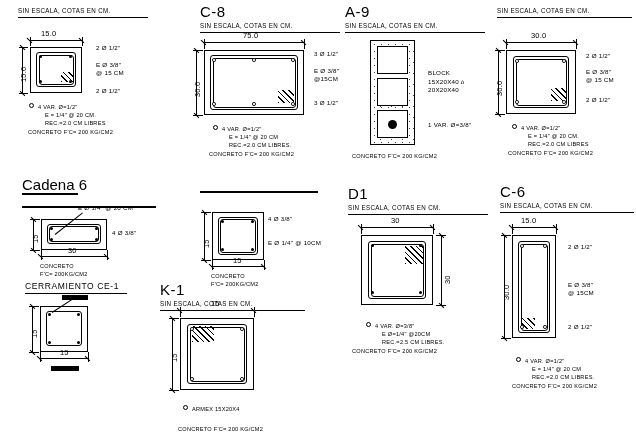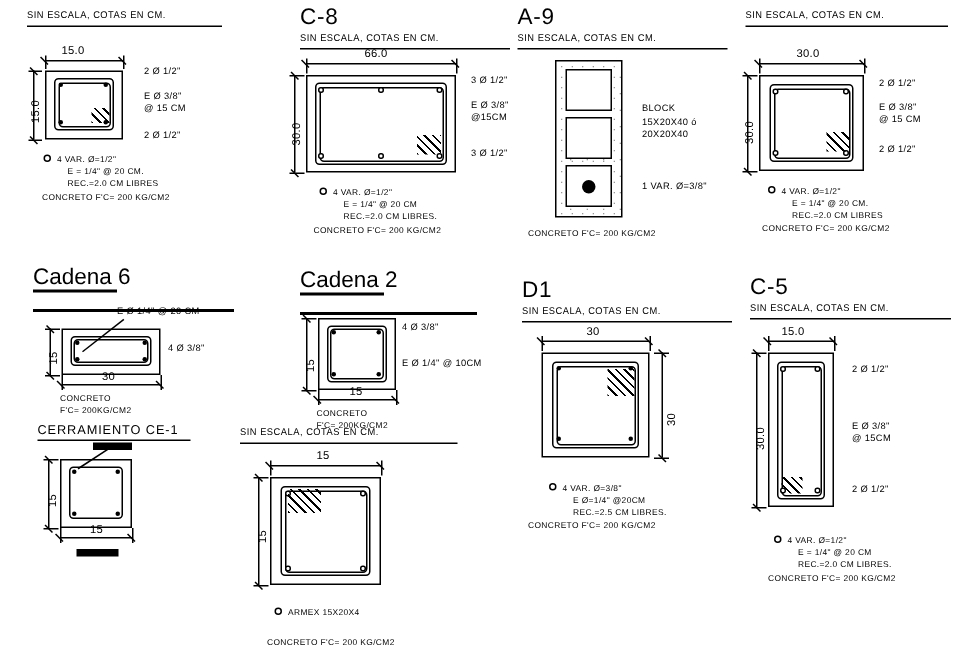--- a/index.html
+++ b/index.html
@@ -125,21 +125,21 @@
   <div class="barO" style="left:291px;top:58px;"></div>
   <div class="barO" style="left:212px;top:102px;"></div>
   <div class="barO" style="left:252px;top:102px;"></div>
   <div class="barO" style="left:291px;top:102px;"></div>
   <div class="hatch45" style="left:278px;top:90px;width:16px;height:13px;"></div>
   <div class="dimh" style="left:204px;top:42px;width:100px;"></div>
   <div class="dimv" style="left:204px;top:39px;height:10px;"></div>
   <div class="dimv" style="left:304px;top:39px;height:10px;"></div>
   <div class="tick" style="left:200px;top:42px;transform:rotate(45deg);"></div>
   <div class="tick" style="left:300px;top:42px;transform:rotate(45deg);"></div>
-  <div class="dimtxt" style="left:243px;top:31px;">66.0</div>
+  <div class="dimtxt" style="left:243px;top:31px;">75.0</div>
   <div class="dimv" style="left:196px;top:50px;height:65px;"></div>
   <div class="dimh" style="left:193px;top:50px;width:10px;"></div>
   <div class="dimh" style="left:193px;top:115px;width:10px;"></div>
   <div class="tick" style="left:192.5px;top:50px;transform:rotate(45deg);"></div>
   <div class="tick" style="left:192.5px;top:115px;transform:rotate(45deg);"></div>
   <div class="dimtxt vert" style="left:193px;top:97px;">30.0</div>
   <div class="ann" style="left:314px;top:50px;">3 Ø 1/2"</div>
   <div class="ann" style="left:314px;top:67px;">E Ø 3/8"</div>
   <div class="ann" style="left:314px;top:75px;">@15CM</div>
   <div class="ann" style="left:314px;top:99px;">3 Ø 1/2"</div>
@@ -239,24 +239,20 @@
   <div class="tick" style="left:29.5px;top:219px;transform:rotate(45deg);"></div>
   <div class="tick" style="left:29.5px;top:250px;transform:rotate(45deg);"></div>
   <div class="dimtxt vert" style="left:31px;top:243px;">15</div>
   <div class="notes" style="left:40px;top:262px;">
     <div>CONCRETO</div>
     <div>F'C= 200KG/CM2</div>
   </div>
 </div>
 
 <div class="detail" style="left:200px;top:178px;">
-  <div class="title-ul">
-    <span>Cadena 2</span>
-    <span class="ulbar" style="top:17px;width:56px;"></span>
-  </div>
   <div class="rule2" style="width:118px;margin-top:13px;"></div>
 </div>
 <div>
   <div class="sect" style="left:212px;top:212px;width:52px;height:48px;"></div>
   <div class="stirrup" style="left:218px;top:217px;width:40px;height:38px;"></div>
   <div class="stirrup inner" style="left:220px;top:219px;width:36px;height:34px;"></div>
   <div class="bar" style="left:221px;top:220px;"></div>
   <div class="bar" style="left:251px;top:220px;"></div>
   <div class="bar" style="left:221px;top:248px;"></div>
   <div class="bar" style="left:251px;top:248px;"></div>
@@ -309,21 +305,21 @@
   <div class="circ-marker" style="left:366px;top:322px;"></div>
   <div class="notes" style="left:375px;top:322px;">
     <div>4 VAR. Ø=3/8"</div>
     <div class="ind1">E Ø=1/4" @20CM</div>
     <div class="ind1">REC.=2.5 CM LIBRES.</div>
   </div>
   <div class="notes" style="left:352px;top:347px;">CONCRETO F'C= 200 KG/CM2</div>
 </div>
 
 <div class="detail" style="left:500px;top:184px;">
-  <div class="title">C-5</div>
+  <div class="title">C-6</div>
   <div class="subtitle" style="margin-top:3px;">SIN ESCALA,  COTAS EN CM.</div>
   <div class="rule" style="width:134px;margin-top:3px;"></div>
 </div>
 <div>
   <div class="sect" style="left:512px;top:235px;width:44px;height:103px;"></div>
   <div class="stirrup" style="left:518px;top:241px;width:32px;height:92px;"></div>
   <div class="stirrup inner" style="left:520.5px;top:243.5px;width:27px;height:87px;"></div>
   <div class="barO" style="left:520px;top:244px;"></div>
   <div class="barO" style="left:543px;top:244px;"></div>
   <div class="barO" style="left:520px;top:325px;"></div>
@@ -376,20 +372,21 @@
   <div class="dimv" style="left:32px;top:306px;height:46px;"></div>
   <div class="dimh" style="left:29px;top:306px;width:10px;"></div>
   <div class="dimh" style="left:29px;top:352px;width:10px;"></div>
   <div class="tick" style="left:28.5px;top:306px;transform:rotate(45deg);"></div>
   <div class="tick" style="left:28.5px;top:352px;transform:rotate(45deg);"></div>
   <div class="dimtxt vert" style="left:30px;top:338px;">15</div>
   <div style="position:absolute;left:51px;top:366px;width:28px;height:5px;background:#000;"></div>
 </div>
 
 <div class="detail" style="left:160px;top:282px;">
+  <div class="title">K-1</div>
   <div class="subtitle" style="margin-top:3px;">SIN ESCALA, COTAS EN CM.</div>
   <div class="rule" style="width:145px;margin-top:3px;"></div>
 </div>
 <div>
   <div class="sect" style="left:180px;top:318px;width:74px;height:72px;"></div>
   <div class="stirrup" style="left:187px;top:324px;width:60px;height:60px;"></div>
   <div class="stirrup inner" style="left:189.5px;top:326.5px;width:55px;height:55px;"></div>
   <div class="barO" style="left:190px;top:327px;"></div>
   <div class="barO" style="left:240px;top:327px;"></div>
   <div class="barO" style="left:190px;top:377px;"></div>

